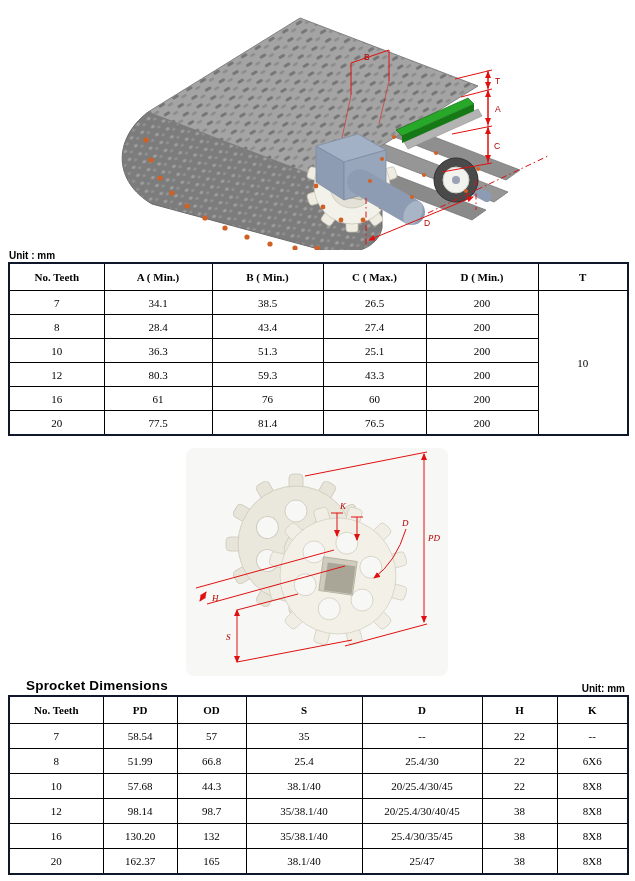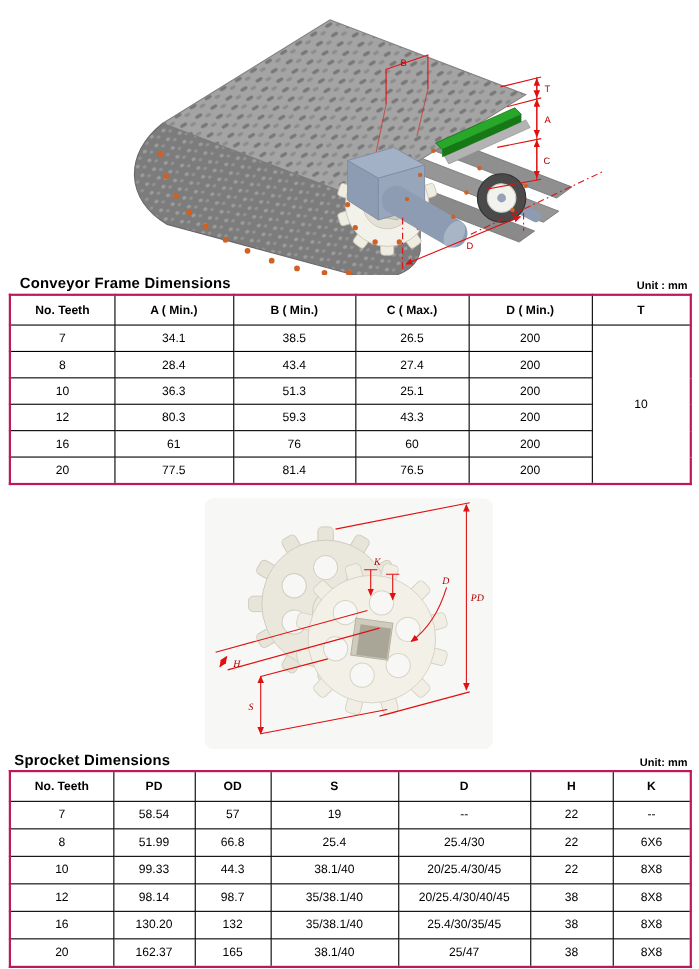--- a/index.html
+++ b/index.html
@@ -9,21 +9,22 @@
   }
   .figure{display:block;}
   .section-head{
     display:flex;justify-content:space-between;align-items:flex-end;
     margin:0 9px 1px 9px;
   }
   .section-title{font-size:13.5px;font-weight:bold;margin:0 0 1px 9px;letter-spacing:.2px;}
   .unit-label{font-size:10px;font-weight:bold;margin-right:1px;}
   table{
     border-collapse:collapse;table-layout:fixed;width:619px;margin:0 8px;
-    border:2px solid #be185d;
+    border:2px solid #0f172a;
+    font-family:Liberation Serif, serif;
   }
   th,td{border:1px solid #000;text-align:center;vertical-align:middle;font-size:11px;padding:0;}
   thead th{height:26px;font-weight:bold;}
   #conveyor-table tbody td{height:23px;font-weight:normal;}
   #sprocket-table tbody td{height:24px;font-weight:normal;}
   tbody td:first-child{font-weight:bold;}
   #sprocket-figure{margin-top:10px;}
   .dim-label{font:8.5px "Liberation Sans","DejaVu Sans",sans-serif;fill:#b40000;}
   .dim-label-i{font:italic 9px "Liberation Serif","DejaVu Serif",serif;fill:#b40000;}
 </style>
@@ -153,21 +154,20 @@
   <g>
     <text class="dim-label" x="364" y="60">B</text>
     <text class="dim-label" x="495" y="84">T</text>
     <text class="dim-label" x="495" y="112">A</text>
     <text class="dim-label" x="494" y="149">C</text>
     <text class="dim-label" x="424" y="226">D</text>
   </g>
 </svg>
 
 <div class="section-head">
-  <h2 class="section-title">Conveyor Frame Dimensions</h2>
   <span class="unit-label">Unit : mm</span>
 </div>
 
 <table id="conveyor-table">
   <colgroup>
     <col style="width:95px">
       <col style="width:108px">
       <col style="width:111px">
     <col style="width:103px">
       <col style="width:112px">
@@ -305,21 +305,21 @@
   <g>
     <text class="dim-label-i" x="340" y="63">K</text>
     <text class="dim-label-i" x="402" y="80">D</text>
     <text class="dim-label-i" x="428" y="95">PD</text>
     <text class="dim-label-i" x="212" y="155">H</text>
     <text class="dim-label-i" x="226" y="194">S</text>
   </g>
 </svg>
 
 <div class="section-head">
-  <h2 class="section-title" style="margin-left:4px;">Sprocket Dimensions</h2>
+  <h2 class="section-title" style="margin-left:17px;">Sprocket Dimensions</h2>
   <span class="unit-label">Unit: mm</span>
 </div>
 
 <table id="sprocket-table">
   <colgroup>
     <col style="width:94px">
       <col style="width:74px">
       <col style="width:69px">
       <col style="width:116px">
     <col style="width:120px">
@@ -335,37 +335,37 @@
       <th>D</th>
       <th>H</th>
       <th>K</th>
     </tr>
   </thead>
   <tbody>
       <tr>
         <td>7</td>
         <td>58.54</td>
         <td>57</td>
-        <td>19</td>
+        <td>35</td>
         <td>--</td>
         <td>22</td>
         <td>--</td>
       </tr>
       <tr>
         <td>8</td>
         <td>51.99</td>
         <td>66.8</td>
         <td>25.4</td>
         <td>25.4/30</td>
         <td>22</td>
         <td>6X6</td>
       </tr>
       <tr>
         <td>10</td>
-        <td>99.33</td>
+        <td>57.68</td>
         <td>44.3</td>
         <td>38.1/40</td>
         <td>20/25.4/30/45</td>
         <td>22</td>
         <td>8X8</td>
       </tr>
       <tr>
         <td>12</td>
         <td>98.14</td>
         <td>98.7</td>

